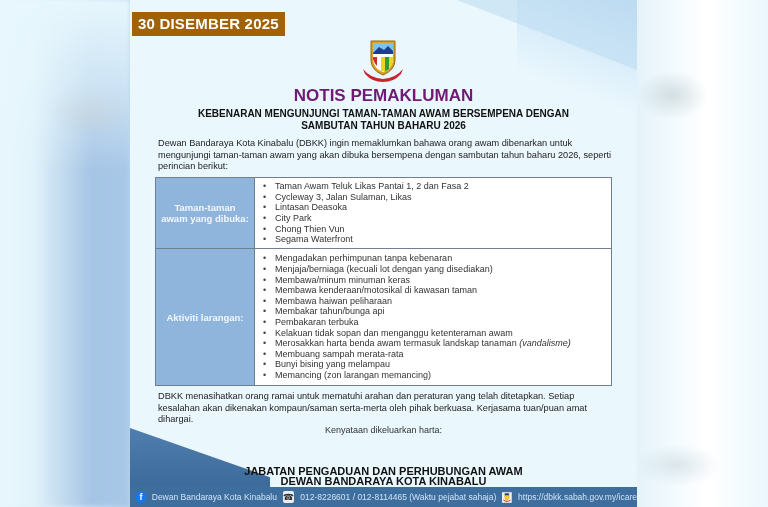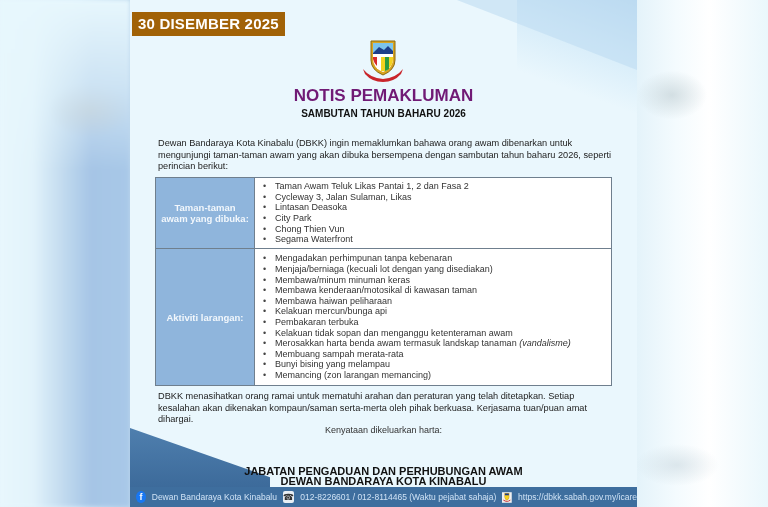--- a/index.html
+++ b/index.html
@@ -125,20 +125,21 @@
     <path d="M13 19 H17 V28 Q14 25 13 21 Z" fill="#d62b2b"></path>
     <rect x="17" y="19" width="4" height="12" fill="#ffffff"></rect>
     <rect x="21" y="19" width="4" height="14" fill="#f3d21f"></rect>
     <path d="M25 19 H29 V31 Q27 32.5 25 33 Z" fill="#2d9a3e"></path>
     <path d="M29 19 H33 V21 Q33 26 29 30 Z" fill="#f3d21f"></path>
     <path d="M3 31 Q10 40 23 41 Q36 40 43 31 L41 36 Q34 44 23 44 Q12 44 5 36 Z" fill="#c9252b"></path>
   </svg>
 
   <div class="title">NOTIS PEMAKLUMAN</div>
   <div class="subtitle">
+    <div>KEBENARAN MENGUNJUNGI TAMAN-TAMAN AWAM BERSEMPENA DENGAN</div>
     <div>SAMBUTAN TAHUN BAHARU 2026</div>
   </div>
 
   <div class="intro">Dewan Bandaraya Kota Kinabalu (DBKK) ingin memaklumkan bahawa orang awam dibenarkan untuk mengunjungi taman-taman awam yang akan dibuka bersempena dengan sambutan tahun baharu 2026, seperti perincian berikut:</div>
 
   <table class="info">
     <tbody>
         <tr>
       <td class="label" style="height:70px;">Taman-taman awam yang dibuka:</td>
       <td>
@@ -154,21 +155,21 @@
     </tr>
     <tr>
       <td class="label" style="height:136px;">Aktiviti larangan:</td>
       <td>
         <ul>
           <li>Mengadakan perhimpunan tanpa kebenaran</li>
           <li>Menjaja/berniaga (kecuali lot dengan yang disediakan)</li>
           <li>Membawa/minum minuman keras</li>
           <li>Membawa kenderaan/motosikal di kawasan taman</li>
           <li>Membawa haiwan peliharaan</li>
-          <li>Kelakuan mercun/bunga api</li>
+          <li>Membakar tahun/bunga api</li>
           <li>Pembakaran terbuka</li>
           <li>Kelakuan tidak sopan dan menganggu ketenteraman awam</li>
           <li><span>Merosakkan harta benda awam termasuk landskap tanaman</span> <i>(vandalisme)</i></li>
           <li>Membuang sampah merata-rata</li>
           <li>Bunyi bising yang melampau</li>
           <li>Memancing (zon larangan memancing)</li>
         </ul>
       </td>
     </tr>
   </tbody>

